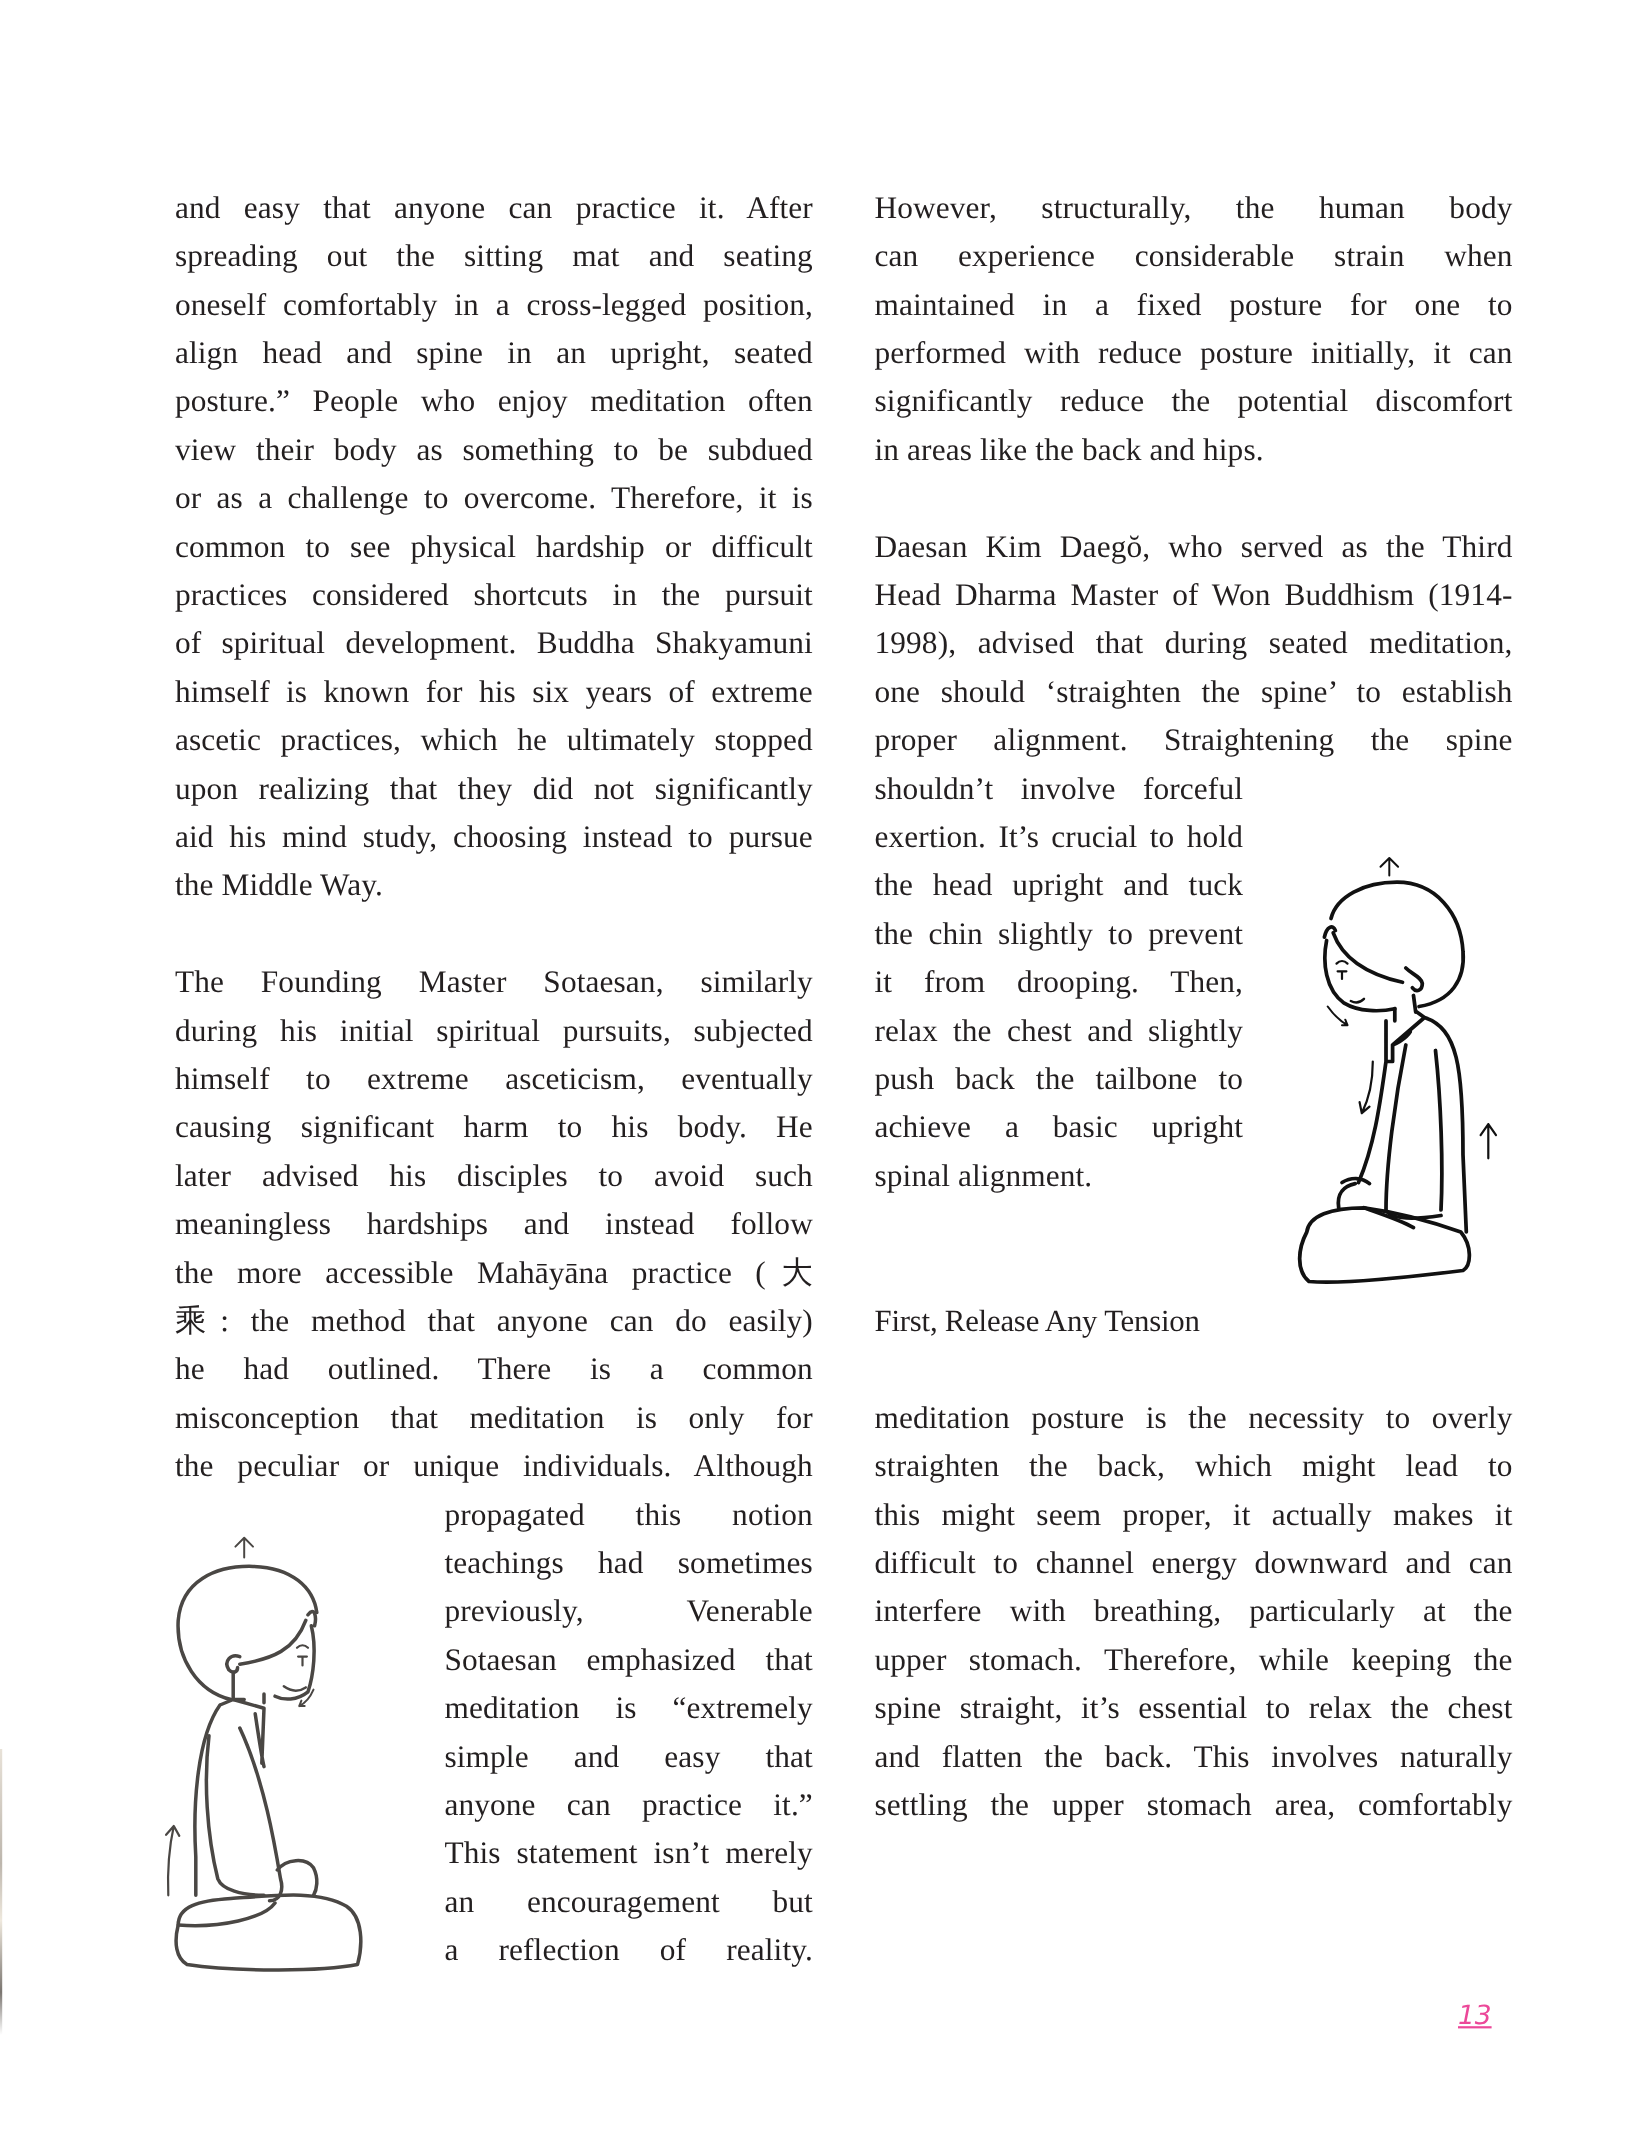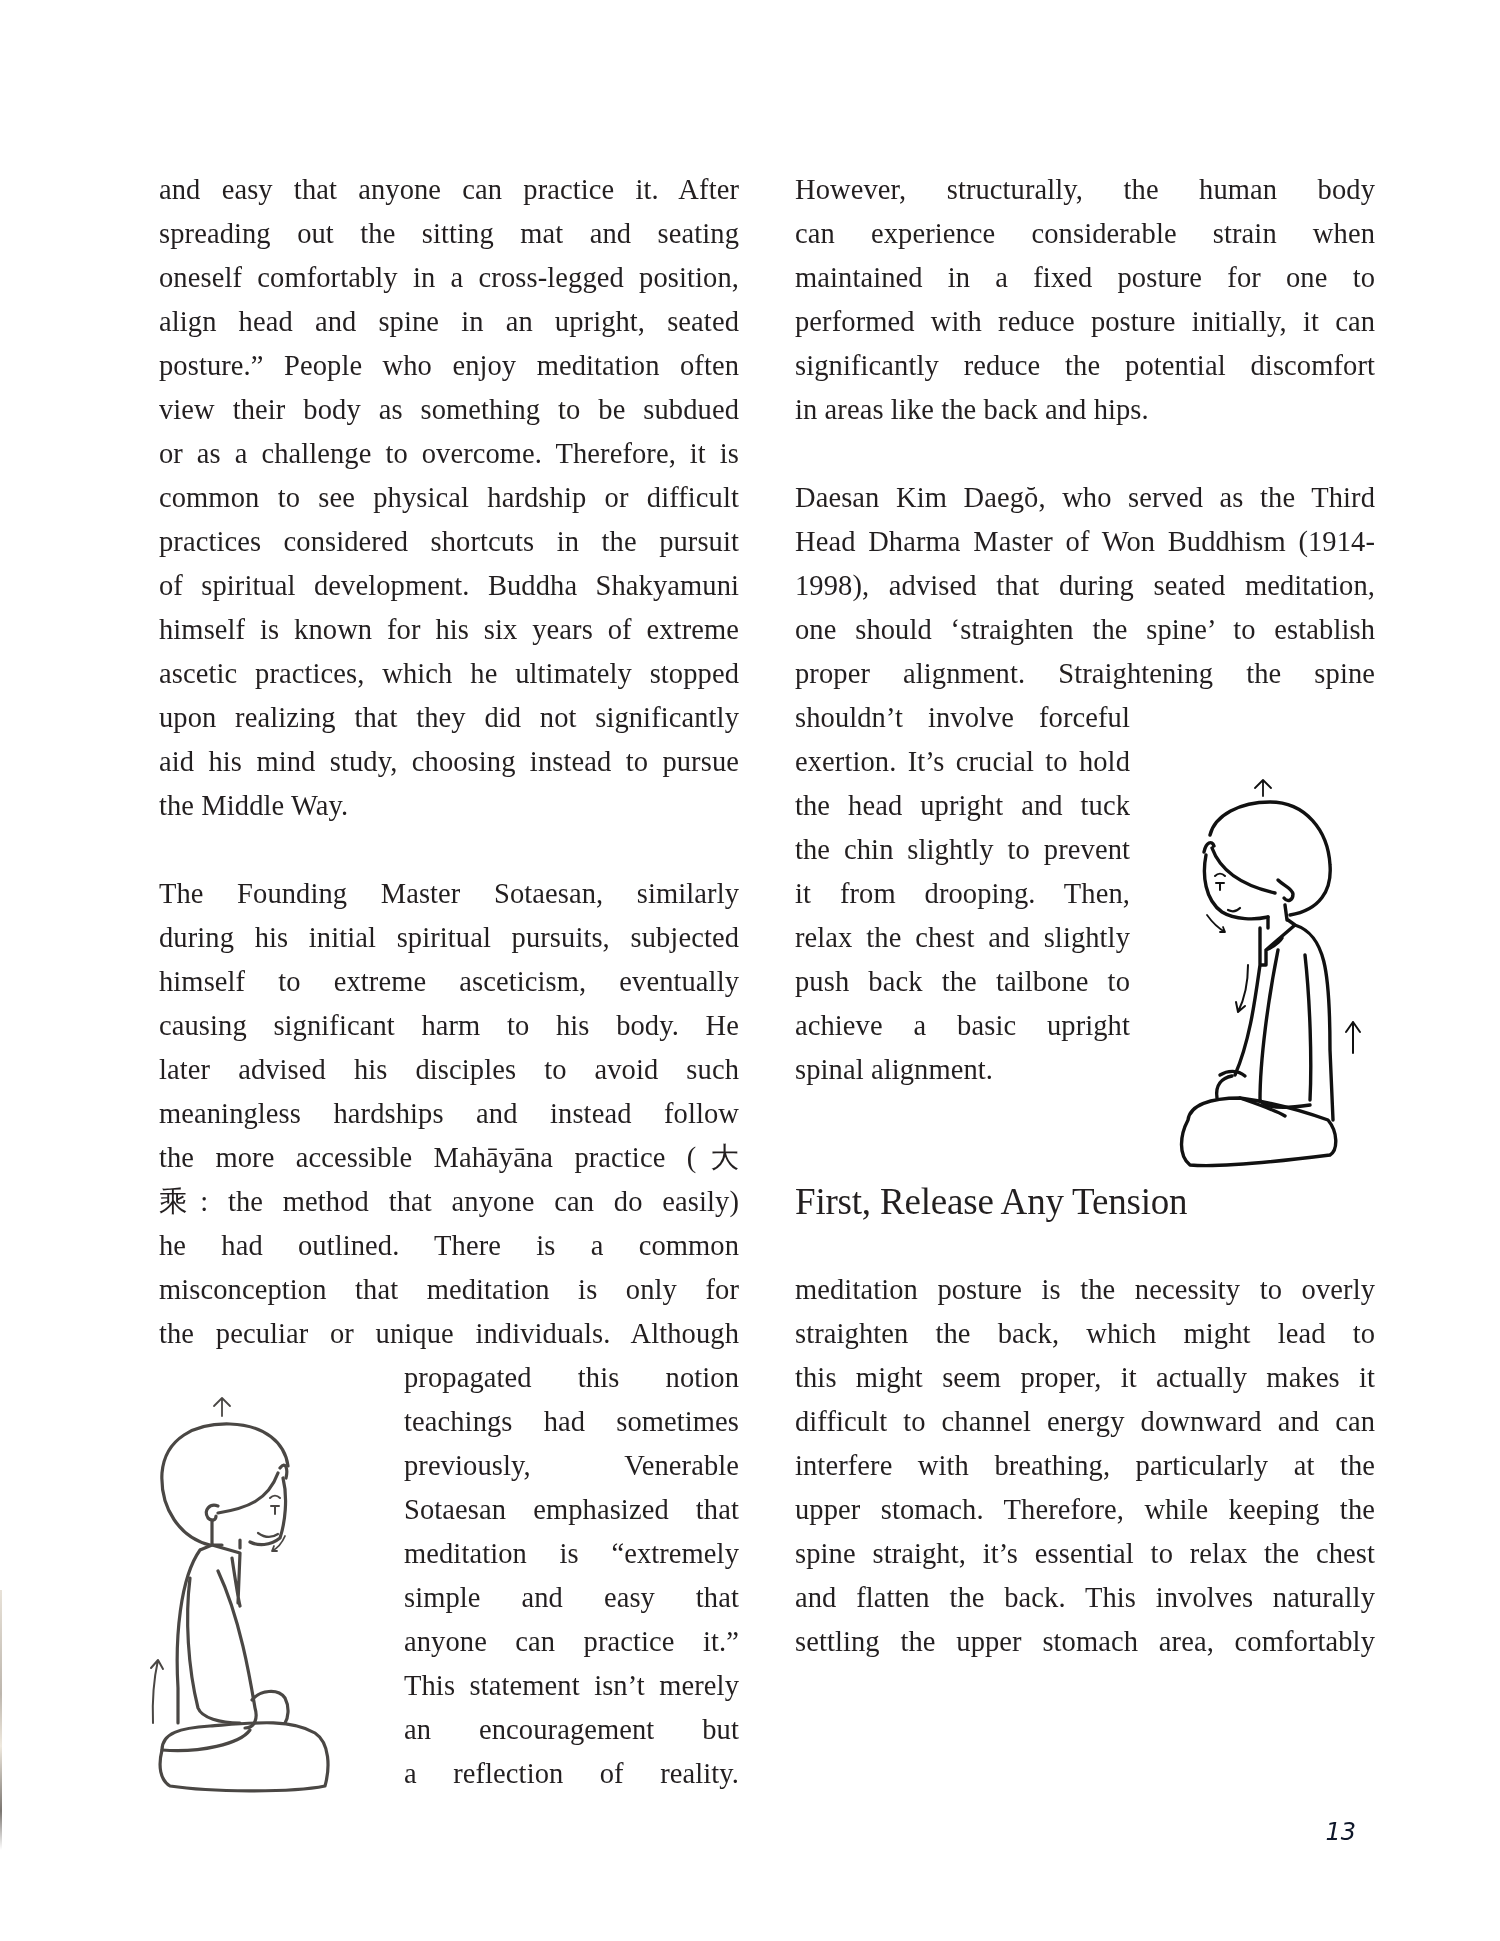--- a/index.html
+++ b/index.html
@@ -17,33 +17,33 @@
   .col-left { left: 139px; top: 168px; }
   .col-right { left: 775px; top: 168px; }
   .line {
     display: block; height: 44px; line-height: 44px; font-size: 28.5px;
     white-space: nowrap; text-align: justify; text-align-last: justify;
     letter-spacing: 0.1px;
   }
   .line.last { text-align-last: left; }
   .gap { display: block; height: 44px; }
   .heading {
-    display: block; height: 44px; line-height: 44px; font-size: 37px;
+    display: block; height: 44px; line-height: 44px; font-size: 28px;
     font-weight: normal; letter-spacing: -0.2px; color: #231f20;
   }
   .wrap-right .line { margin-left: 245px; width: 335px; }
   .wrap-left .line { width: 335px; }
   .illus { position: absolute; }
   .illus svg { display: block; }
   .illus-1 { left: 140px; top: 1388px; width: 210px; height: 412px; }
   .illus-2 { left: 1160px; top: 760px; width: 210px; height: 410px; }
   .page-number {
     position: absolute; left: 1320px; top: 1818px; width: 36px; text-align: right;
     font-family: "DejaVu Sans", "Liberation Sans", sans-serif; font-style: italic;
-    font-size: 24px; color: #0f172a;
+    font-size: 24px; color: #ec4899; text-decoration: underline;
   }
 </style>
 </head>
 <body>
 
 <div class="page">
   <div class="left-edge"></div>
 
   <div class="col col-left">
     <div id="lp1">

